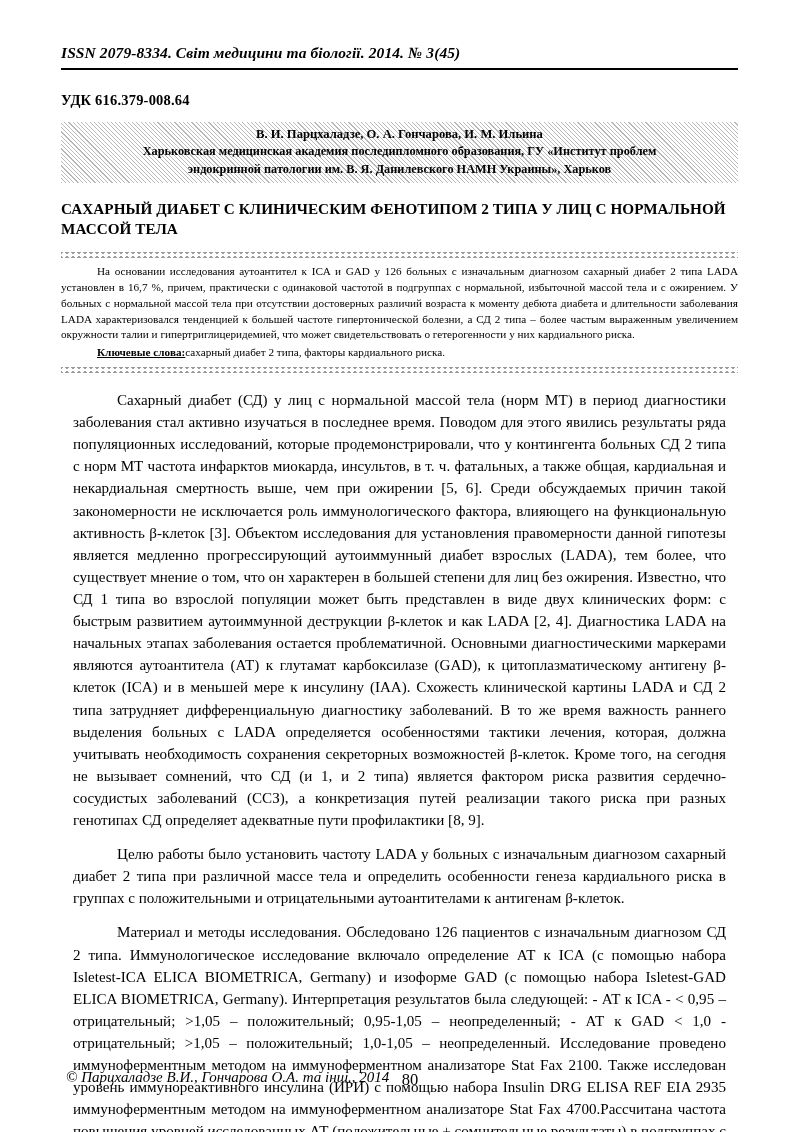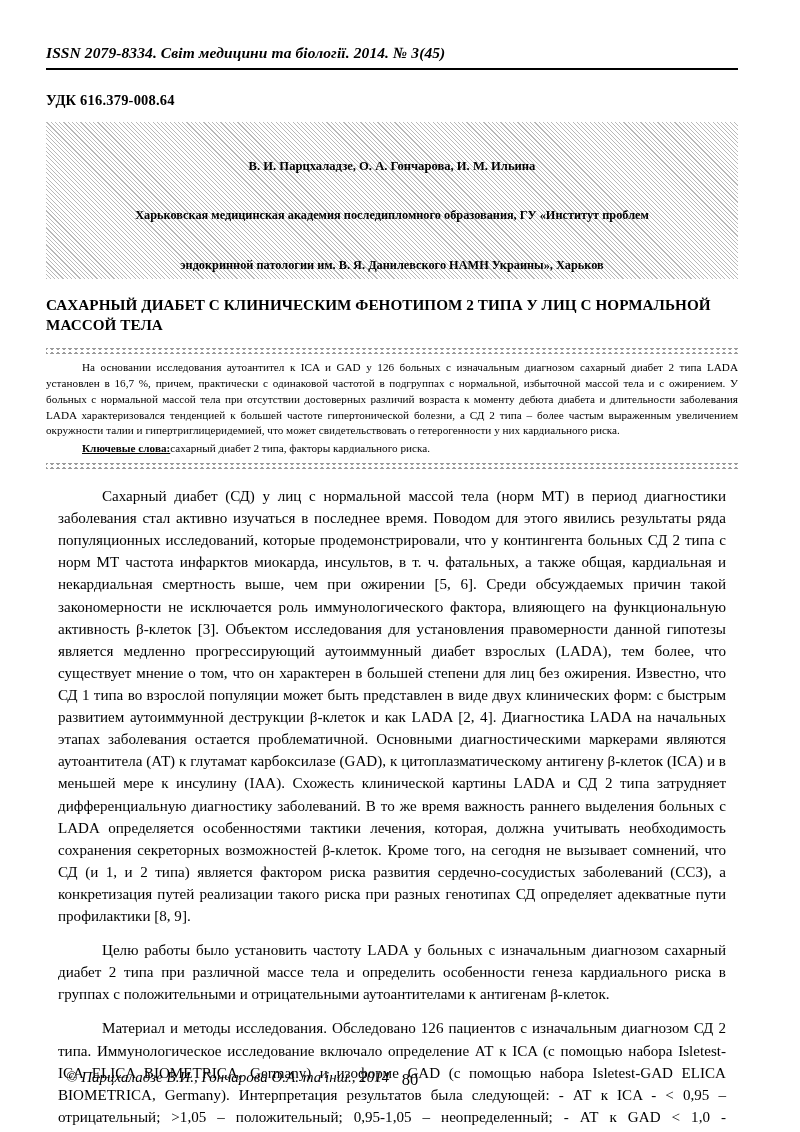--- a/index.html
+++ b/index.html
@@ -14,21 +14,21 @@
     font-family: "Liberation Serif", "DejaVu Serif", serif;
     color: #000000;
     -webkit-font-smoothing: antialiased;
   }
 
   .page {
     position: relative;
     width: 800px;
     height: 1132px;
     box-sizing: border-box;
-    padding: 44px 62px 0 46px;
+    padding: 44px 62px 0 61px;
     background: #ffffff;
   }
 
   
   .running-head {
     font-style: italic;
     font-weight: bold;
     font-size: 15.5px;
     letter-spacing: 0.1px;
     line-height: 1.2;
@@ -60,21 +60,20 @@
       45deg,
       #b9b9b9 0px,
       #b9b9b9 0.8px,
       #ffffff 0.8px,
       #ffffff 3.0px
     );
   }
   .author-band .line {
     display: block;
     position: relative;
-    margin-top: 32px;
   }
   .author-band .authors { font-size: 12.6px; }
 
   
   .article-title {
     text-align: left;
     font-weight: bold;
     font-size: 15.2px;
     line-height: 1.28;
     margin: 16px 0 14px 0;

